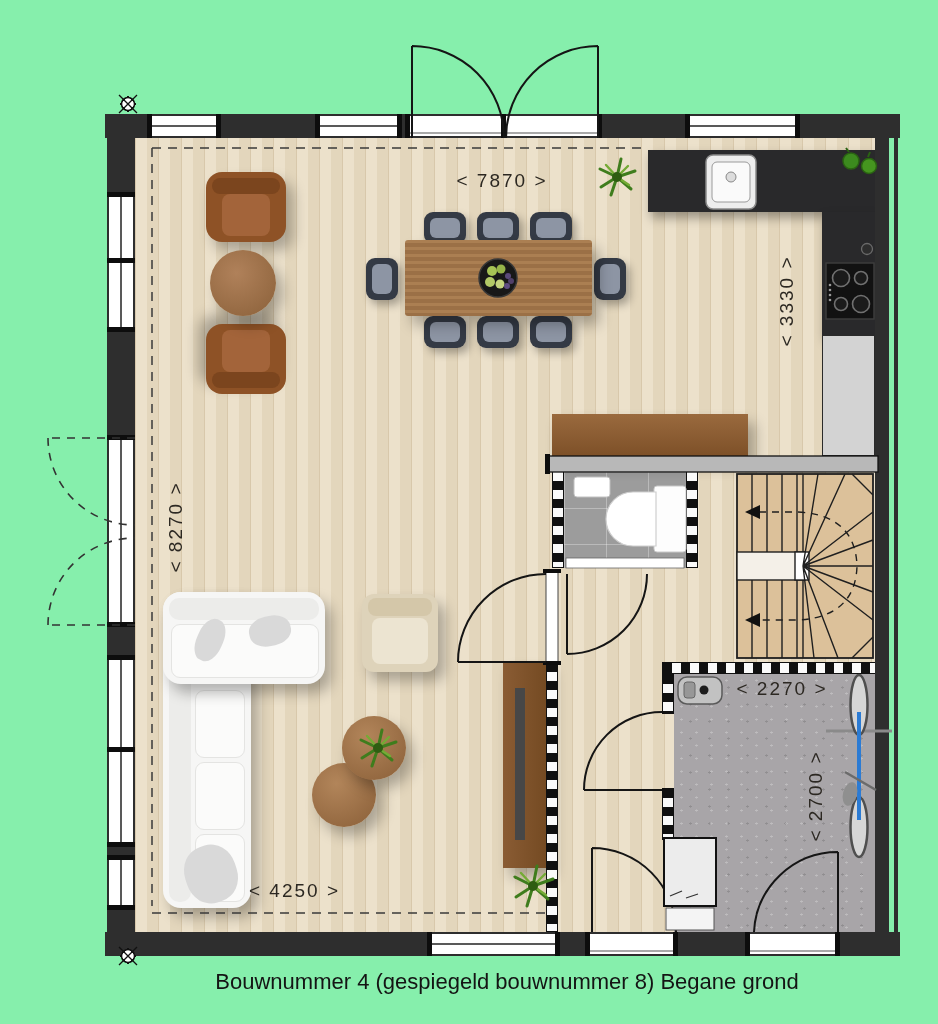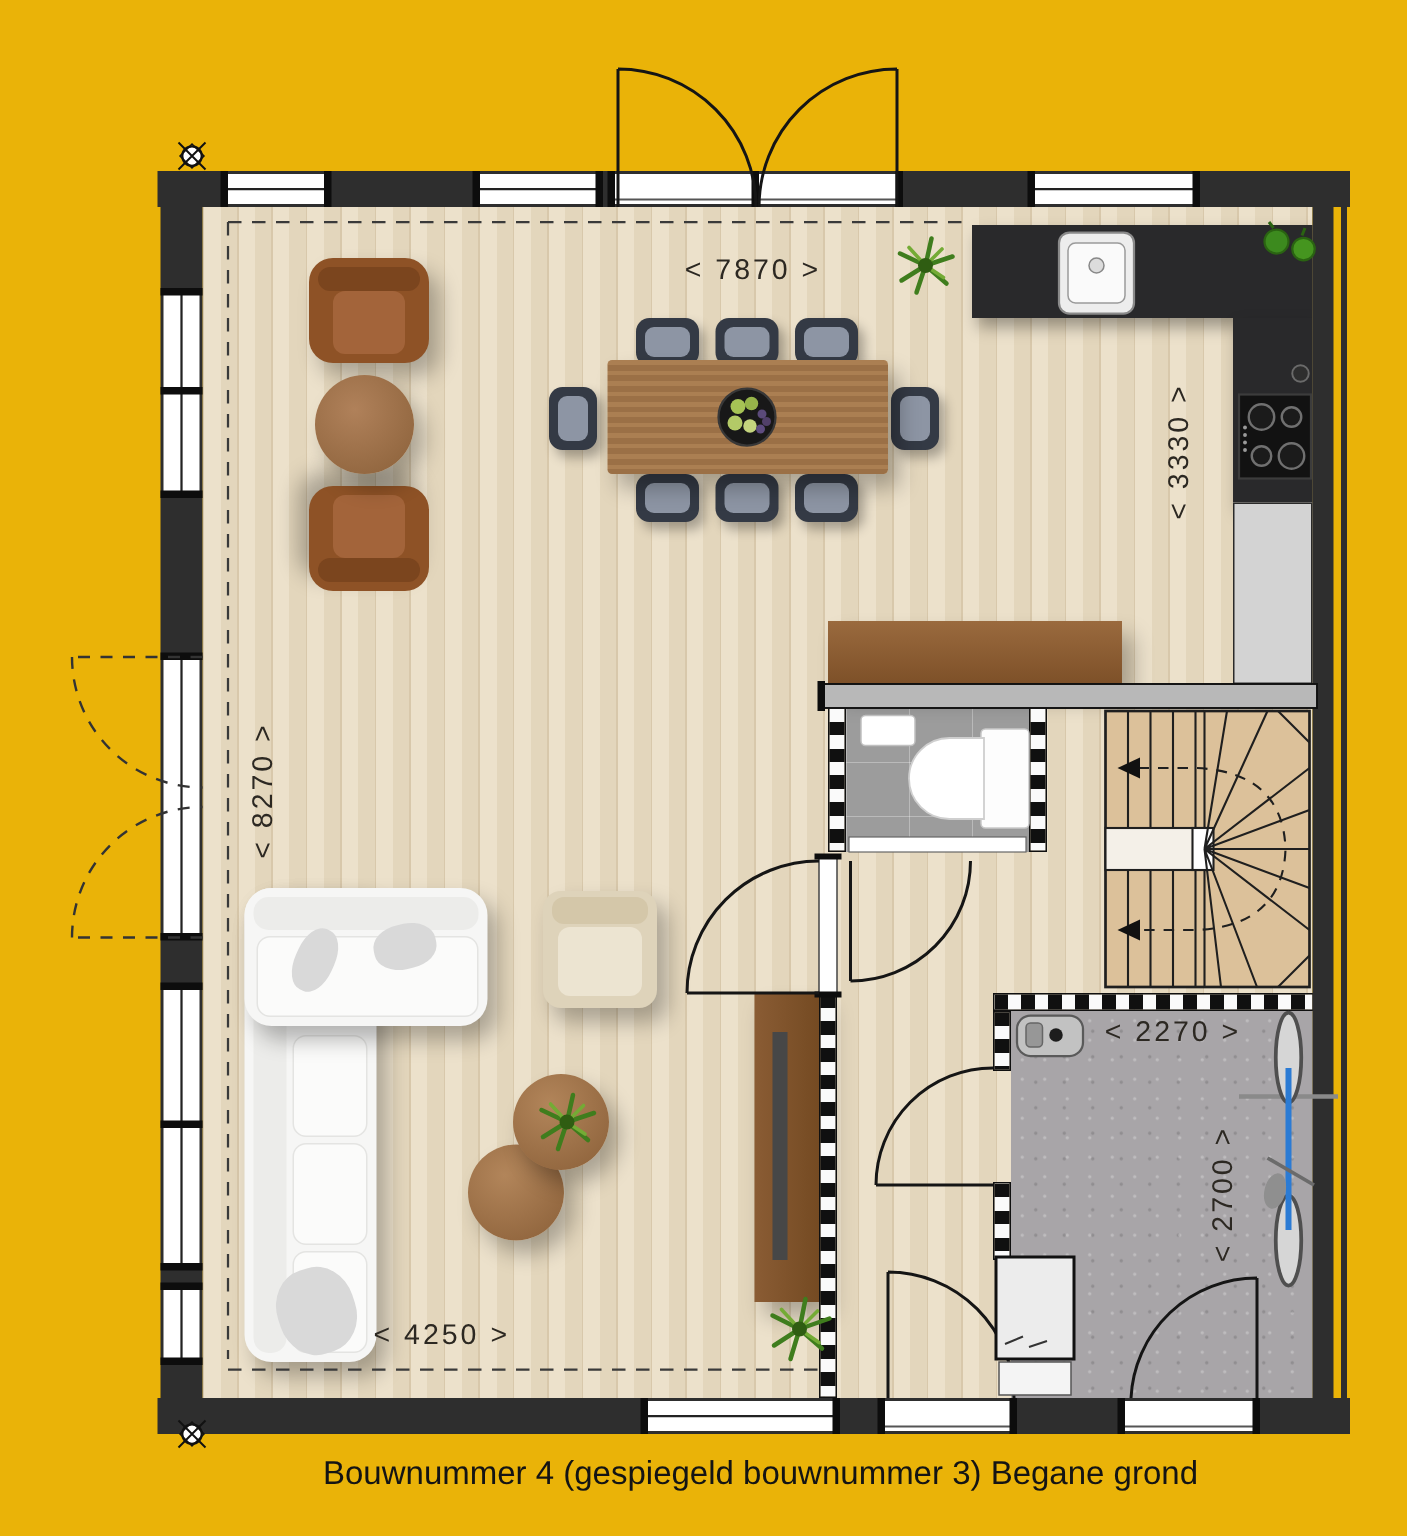--- a/index.html
+++ b/index.html
@@ -1,17 +1,17 @@
 <!DOCTYPE html>
 <html><head>
 <meta charset="utf-8">
 <style>
   html,body{margin:0;padding:0;background:#fff;}
   body{width:938px;height:1024px;overflow:hidden;font-family:"Liberation Sans",sans-serif;}
-  .stage{position:relative;width:938px;height:1024px;background:#eab308;}
+  .stage{position:relative;width:938px;height:1024px;background:#86efac;}
   .abs{position:absolute;box-sizing:border-box;}
   
   .wood{background:repeating-linear-gradient(90deg,#d8c8ab 0 1px,#ece1cb 1px 12px,#e3d6bc 12px 23px);}
   .tile{background-color:#9c9c9c;background-image:linear-gradient(rgba(255,255,255,.3) 1px,transparent 1px),linear-gradient(90deg,rgba(255,255,255,.3) 1px,transparent 1px);background-size:42px 36px;}
   .conc{background-color:#a8a5a8;background-image:radial-gradient(rgba(255,255,255,.25) 1px,transparent 1.4px),radial-gradient(rgba(0,0,0,.14) 1px,transparent 1.4px);background-size:15px 13px,19px 17px;background-position:0 0,7px 5px;}
   
   .counter{background:#29292b;box-shadow:3px 6px 10px rgba(0,0,0,.35);}
   .graycab{background:#d3d3d3;border:1.5px solid #2a2a2a;}
   
   .dwv{background:repeating-linear-gradient(180deg,#101010 0 9px,#fafafa 9px 18px);border:1px solid #101010;}
@@ -352,14 +352,14 @@
     </g>
   </svg>
 
   <div class="lbl" style="left:402px;top:170px;width:200px;">&lt; 7870 &gt;</div>
   <div class="vlbl" style="left:717px;top:290px;">&lt; 3330 &gt;</div>
   <div class="vlbl" style="left:106px;top:516px;">&lt; 8270 &gt;</div>
   <div class="lbl" style="left:249px;top:880px;">&lt; 4250 &gt;</div>
   <div class="lbl" style="left:702px;top:678px;width:160px;">&lt; 2270 &gt;</div>
   <div class="vlbl" style="left:746px;top:785px;">&lt; 2700 &gt;</div>
 
-  <div class="cap" style="left:107px;top:969px;width:800px;">Bouwnummer 4 (gespiegeld bouwnummer 3) Begane grond</div>
+  <div class="cap" style="left:107px;top:969px;width:800px;">Bouwnummer 4 (gespiegeld bouwnummer 8) Begane grond</div>
 </div>
 
 </body></html>

